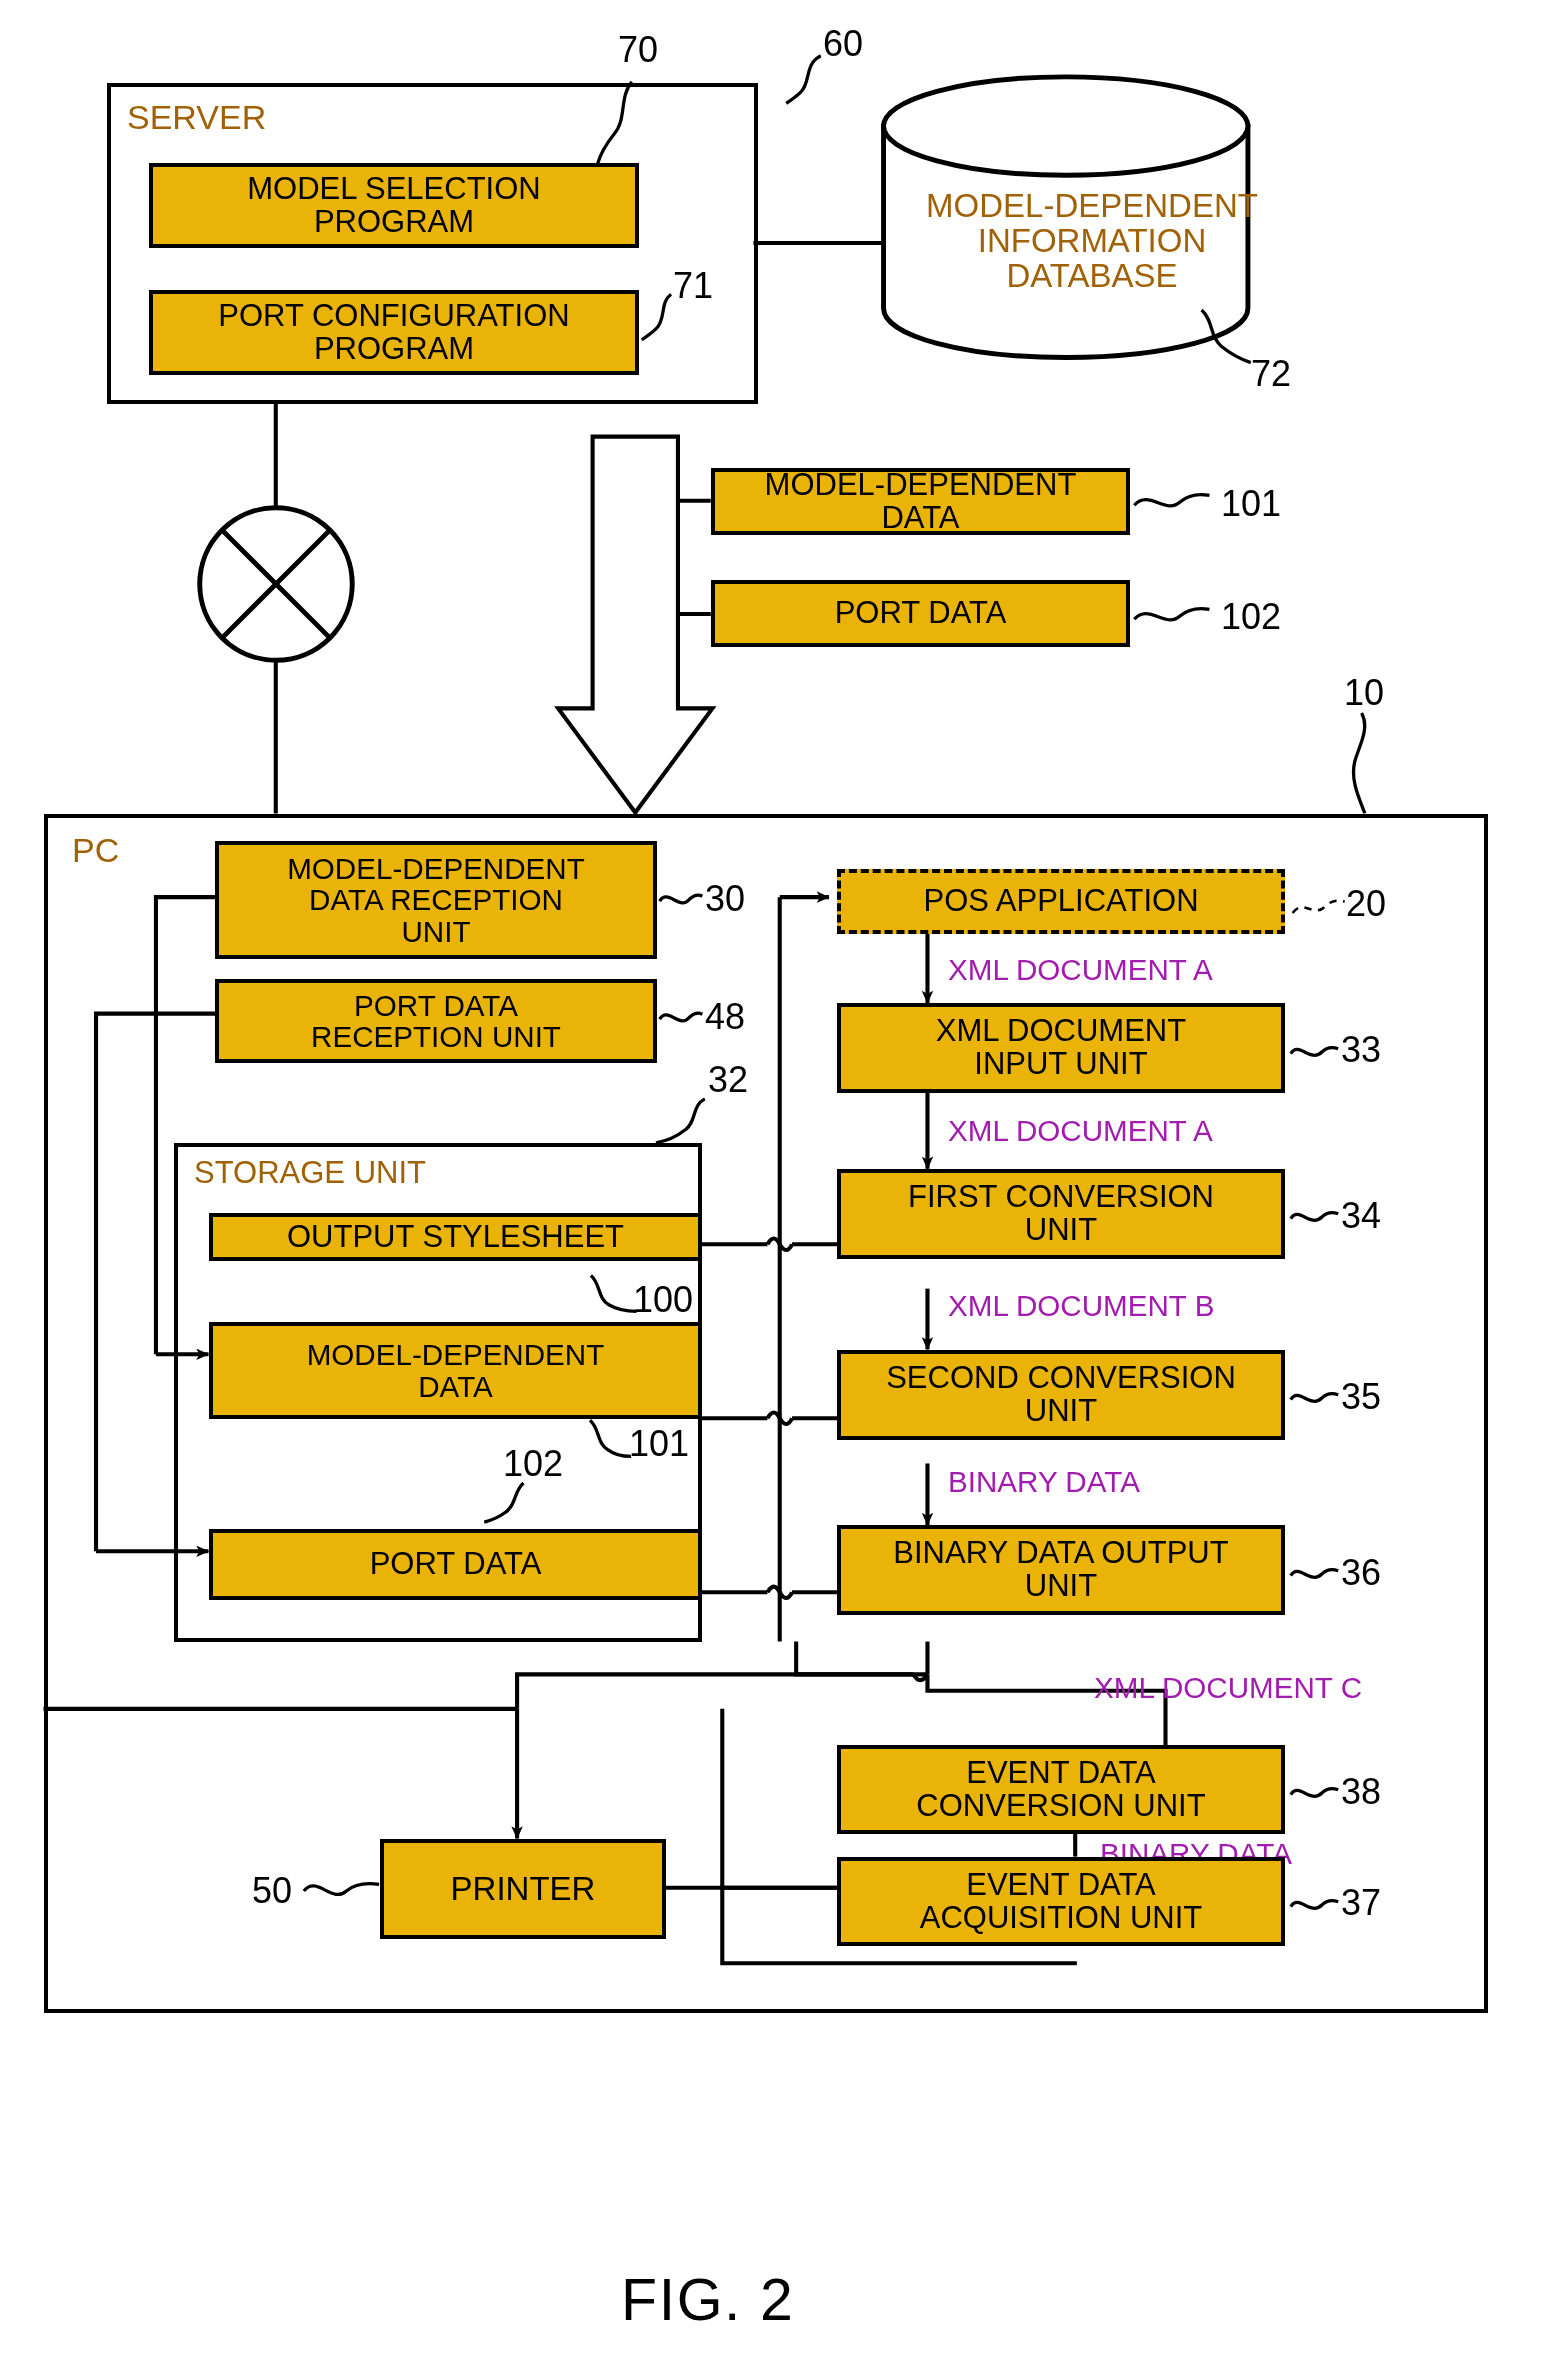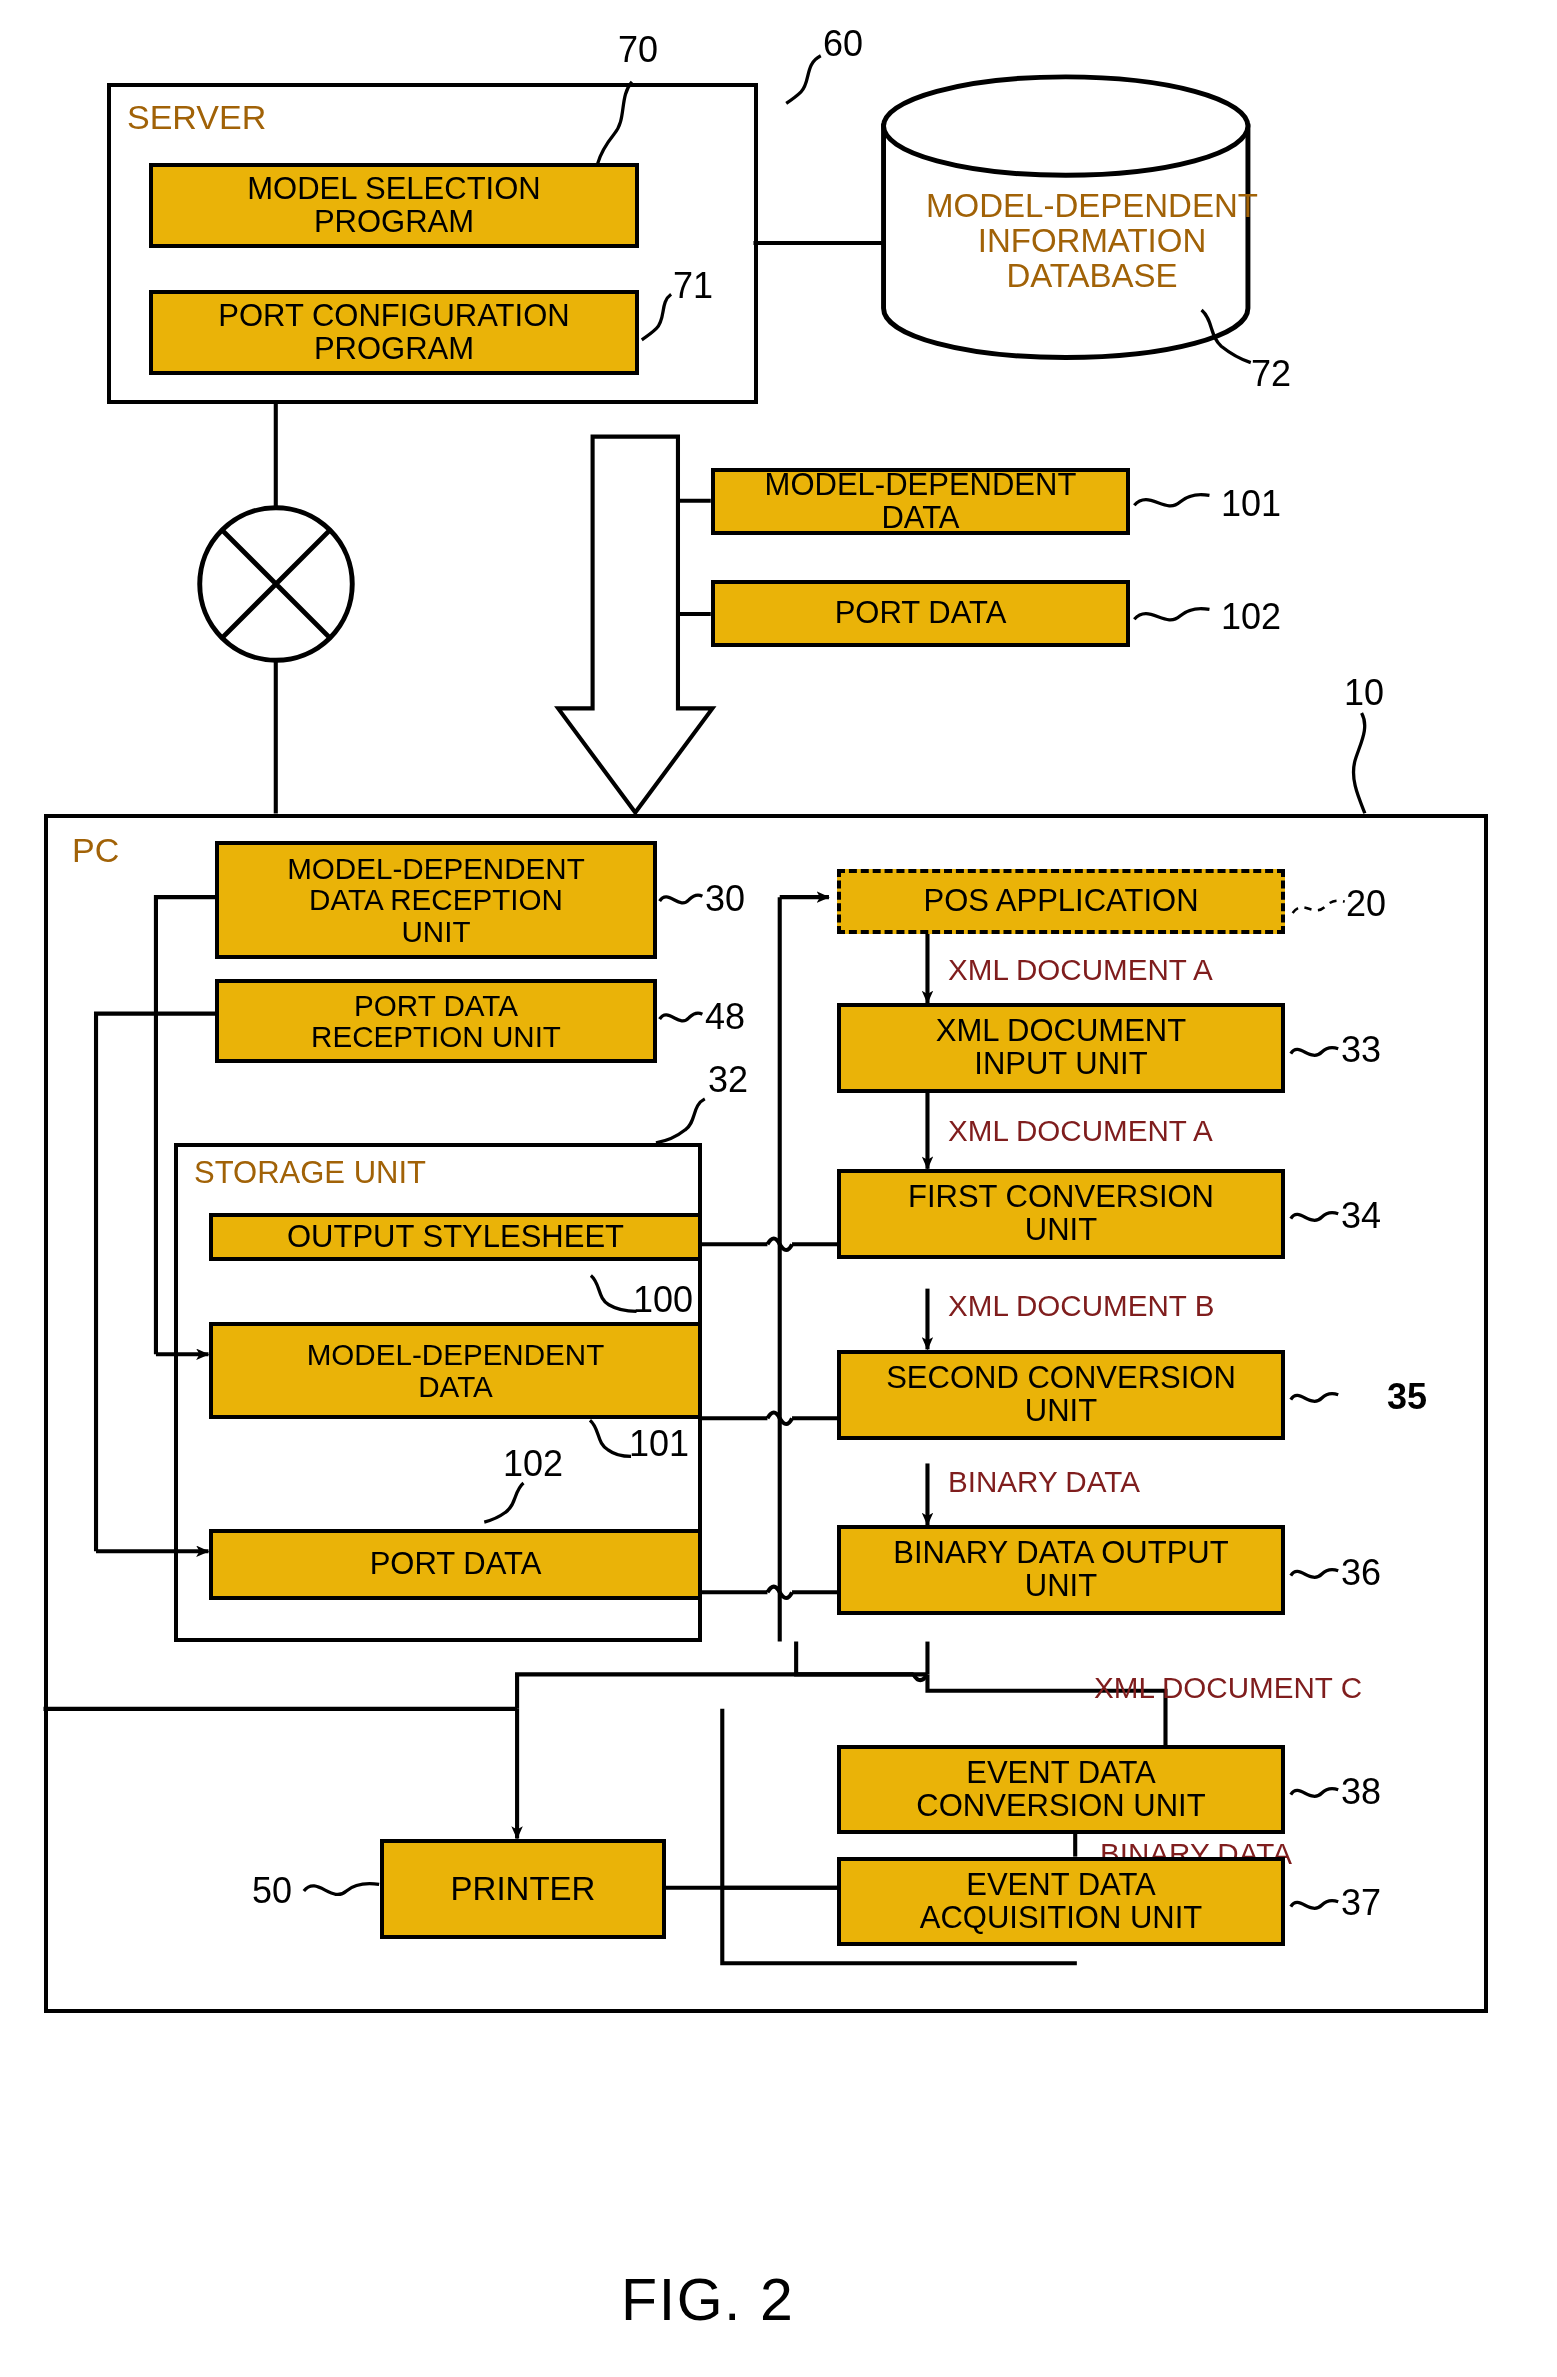--- a/index.html
+++ b/index.html
@@ -8,21 +8,21 @@
   svg#wires{position:absolute;left:0;top:0;width:1557px;height:2377px;}
   .box{position:absolute;box-sizing:border-box;border:4.1px solid #000;background:#eab308;
        display:flex;align-items:center;justify-content:center;text-align:center;
        font-family:"Liberation Sans",sans-serif;color:#000;line-height:1.06;}
   .box.dashed{border-style:dashed;border-width:4.1px;}
   .container{position:absolute;box-sizing:border-box;border:4.1px solid #000;background:transparent;}
   .lbl{position:absolute;color:#a16207;font-family:Liberation Sans, sans-serif;
        white-space:nowrap;line-height:1.06;}
   .ref{position:absolute;color:#000;font-family:"Liberation Sans",sans-serif;
        font-size:36px;white-space:nowrap;}
-  .flowlbl{position:absolute;color:#7f1d1d;font-family:"Liberation Sans",sans-serif;
+  .flowlbl{position:absolute;color:#a21caf;font-family:"Liberation Sans",sans-serif;
        font-size:29.6px;white-space:nowrap;}
   .cyl{position:absolute;}
   .figcap{position:absolute;font-family:"Liberation Sans",sans-serif;font-size:59px;color:#000;
        letter-spacing:1.6px;white-space:nowrap;}
   .t36{font-size:29.6px;}
   .t38{font-size:31px;}
   .t40{font-size:33px;}
 </style>
 </head>
 <body>
@@ -232,21 +232,21 @@
   <div class="ref" style="left:1341px;top:1195px;">34</div>
   <svg class="cyl" style="left:1289px;top:1199px;width:51px;height:36px;" viewBox="0 0 62 44">
     <path d="M2,24 C12,8 26,36 40,22 C46,16 54,16 60,18" stroke="#000" stroke-width="4" fill="none"></path>
   </svg>
 
   <div class="flowlbl" style="left:948px;top:1289px;">XML DOCUMENT B</div>
 
   <div class="box t38" style="left:837px;top:1350px;width:448px;height:90px;flex-direction:column;">
     <span id="b_scu">SECOND CONVERSION<br>UNIT</span>
   </div>
-  <div class="ref" style="left:1387px;top:1376px;font-weight:bold;">35</div>
+  <div class="ref" style="left:1341px;top:1376px;">35</div>
   <svg class="cyl" style="left:1289px;top:1380px;width:51px;height:36px;" viewBox="0 0 62 44">
     <path d="M2,24 C12,8 26,36 40,22 C46,16 54,16 60,18" stroke="#000" stroke-width="4" fill="none"></path>
   </svg>
 
   <div class="flowlbl" style="left:948px;top:1465px;">BINARY DATA</div>
 
   <div class="box t38" style="left:837px;top:1525px;width:448px;height:90px;flex-direction:column;">
     <span id="b_bdou">BINARY DATA OUTPUT<br>UNIT</span>
   </div>
   <div class="ref" style="left:1341px;top:1552px;">36</div>

